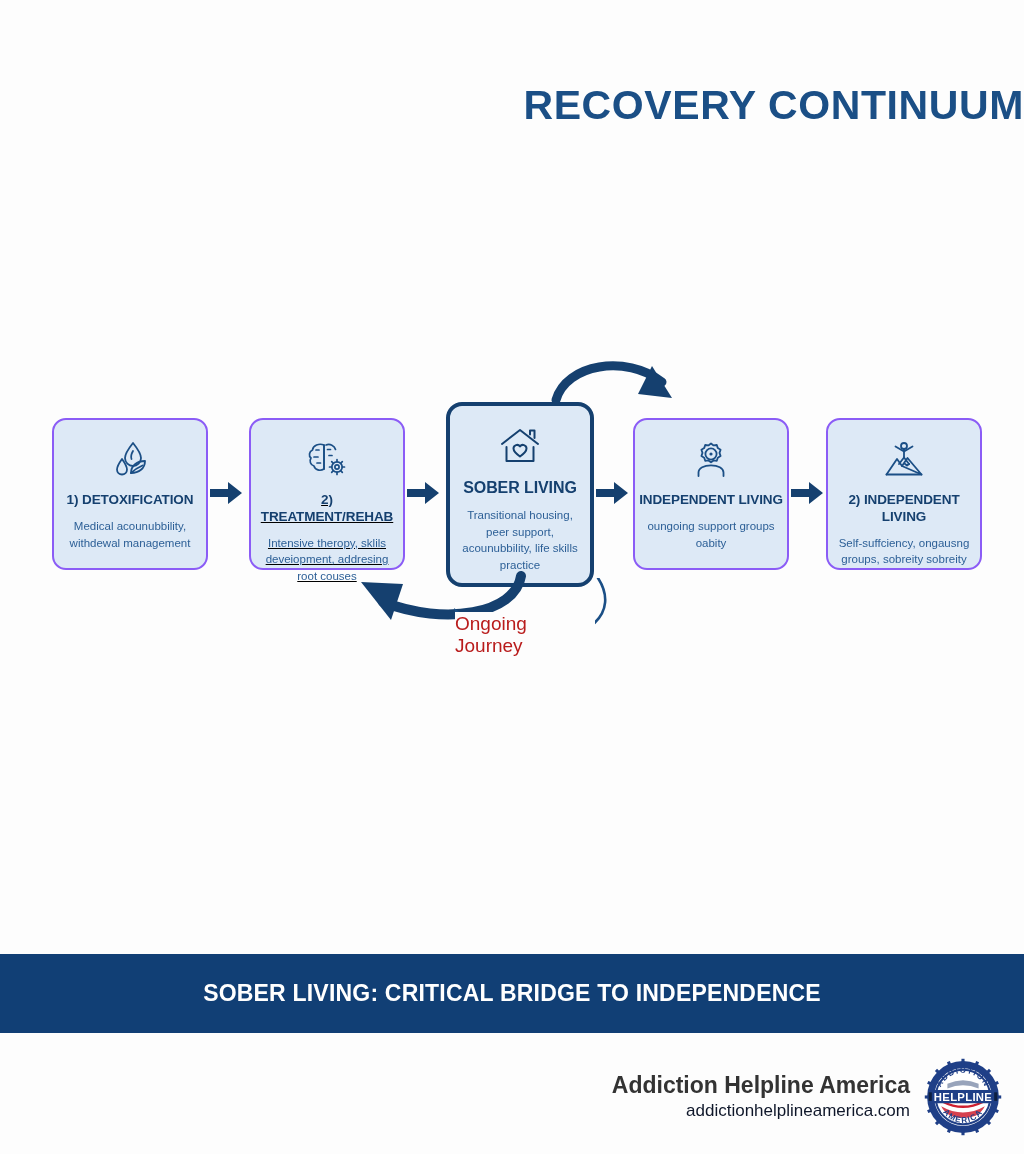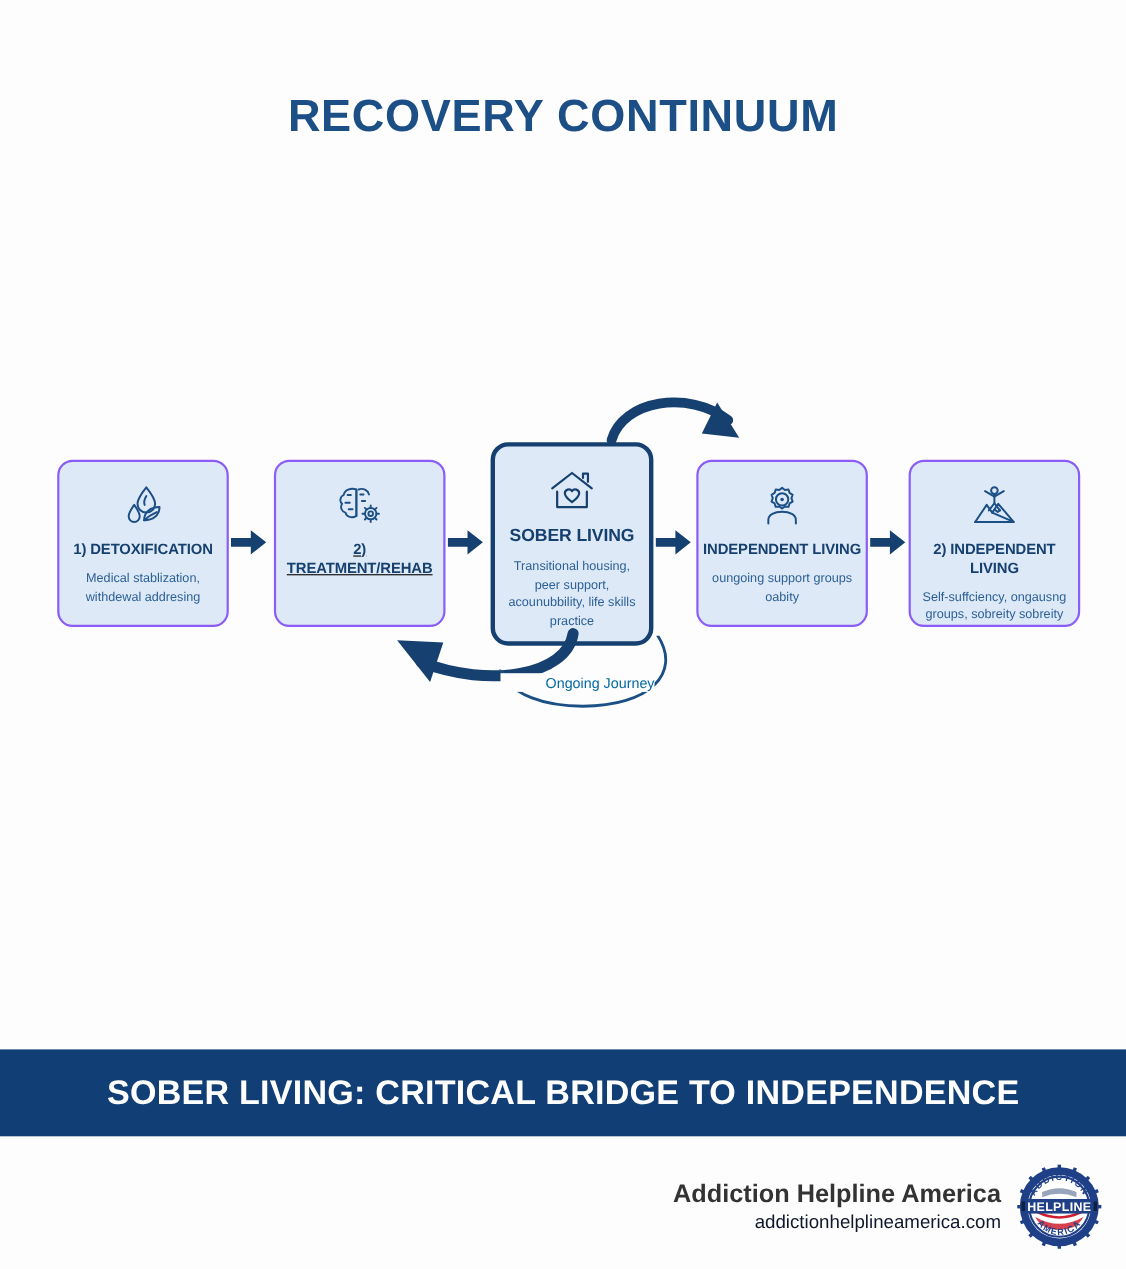--- a/index.html
+++ b/index.html
@@ -14,21 +14,21 @@
     position: relative;
     overflow: hidden;
   }
 
   
   .title {
     position: absolute;
     top: 82px;
     left: 0;
     width: 1024px;
-    text-align: center;
+    text-align: right;
     font-size: 41px;
     font-weight: bold;
     letter-spacing: 0.6px;
     color: #1b4f86;
   }
 
   
   .flow {
     position: absolute;
     top: 340px;
@@ -118,42 +118,42 @@
     left: 430px;
     top: 238px;
     width: 190px;
     height: 72px;
   }
   .loop-label {
     position: absolute;
     left: 455px;
     top: 272px;
     width: 140px;
-    text-align: right;
-    font-size: 13px;
-    color: #0369a1;
+    text-align: left;
+    font-size: 19px;
+    color: #b91c1c;
     background: #fdfdfd;
     padding: 1px 0;
   }
 
   
   .banner {
     position: absolute;
     left: 0;
     top: 954px;
     width: 1024px;
     height: 79px;
     background: #113f75;
     display: flex;
     align-items: center;
     justify-content: center;
   }
   .banner-text {
     color: #ffffff;
-    font-size: 31px;
+    font-size: 23px;
     font-weight: bold;
     letter-spacing: 0.2px;
   }
 
   
   .brand {
     position: absolute;
     right: 22px;
     top: 1058px;
     display: flex;
@@ -186,38 +186,39 @@
     <div class="card-icon">
       <svg width="46" height="46" viewBox="0 0 46 46" fill="none" stroke="#1b4f86" stroke-width="1.8" stroke-linecap="round" stroke-linejoin="round">
         <path d="M26 6 C26 6 34 16 34 21 a8 8 0 0 1 -16 0 C18 16 26 6 26 6 Z"></path>
         <path d="M26 14 C24 17.5 23.5 19.5 24.5 22"></path>
         <path d="M15 22 C15 22 20 29 20 32.5 a5 5 0 0 1 -10 0 C10 29 15 22 15 22 Z"></path>
         <path d="M38 24 C30 24 24 28.5 24 36 c8 0 14 -4.5 14 -12 Z"></path>
         <path d="M24 36 C27.5 32.5 31 30.5 35.5 28.5"></path>
       </svg>
     </div>
     <div class="card-title">1) DETOXIFICATION</div>
-    <div class="card-desc">Medical stablization, withdewal addresing</div>
+    <div class="card-desc">Medical acounubbility, withdewal management</div>
   </div>
 
   <div class="card" id="card-1">
     <div class="card-icon">
       <svg width="48" height="46" viewBox="0 0 48 46" fill="none" stroke="#1b4f86" stroke-width="1.7" stroke-linecap="round" stroke-linejoin="round">
         <path d="M21 8 C16 6 10 8.5 9.5 13 C6 14.5 5.5 19 8 21 C6 24 7.5 28 11 29 C12 33 17 34.5 21 32 Z"></path>
         <path d="M23 8 C27 6.5 31.5 8.5 32.5 12.5"></path>
         <path d="M21 8 L21 32"></path>
         <path d="M13 13 h3 M11 20 h4 M14 26 h3.5"></path>
         <path d="M24.5 12.5 h3 M26 18.5 h3"></path>
         <circle cx="34" cy="30" r="5.2"></circle>
         <circle cx="34" cy="30" r="2.1"></circle>
         <path d="M34 22.5 v2.3 M34 35.2 v2.3 M26.5 30 h2.3 M39.2 30 h2.3
                  M28.7 24.7 l1.6 1.6 M37.7 33.7 l1.6 1.6 M39.3 24.7 l-1.6 1.6 M30.3 33.7 l-1.6 1.6"></path>
       </svg>
     </div>
     <div class="card-title">2) TREATMENT/REHAB</div>
+    <div class="card-desc">Intensive theropy, sklils deveiopment, addresing root couses</div>
   </div>
 
   <div class="card" id="card-3">
     <div class="card-icon">
       <svg width="46" height="46" viewBox="0 0 46 46" fill="none" stroke="#1b4f86" stroke-width="1.8" stroke-linecap="round" stroke-linejoin="round">
         <path d="M23 6.5 l2.6 1.9 3.2 -0.4 1 3.1 2.8 1.7 -1.1 3.1 1.1 3.1 -2.8 1.7 -1 3.1 -3.2 -0.4
                  -2.6 1.9 -2.6 -1.9 -3.2 0.4 -1 -3.1 -2.8 -1.7 1.1 -3.1 -1.1 -3.1 2.8 -1.7 1 -3.1 3.2 0.4 Z"></path>
         <circle cx="23" cy="17" r="5.6"></circle>
         <circle cx="23" cy="17" r="1.6" fill="#1b4f86" stroke="none"></circle>
         <path d="M10.5 39 v-3.5 c0 -4.6 5.6 -7.2 12.5 -7.2 s12.5 2.6 12.5 7.2 V39"></path>

